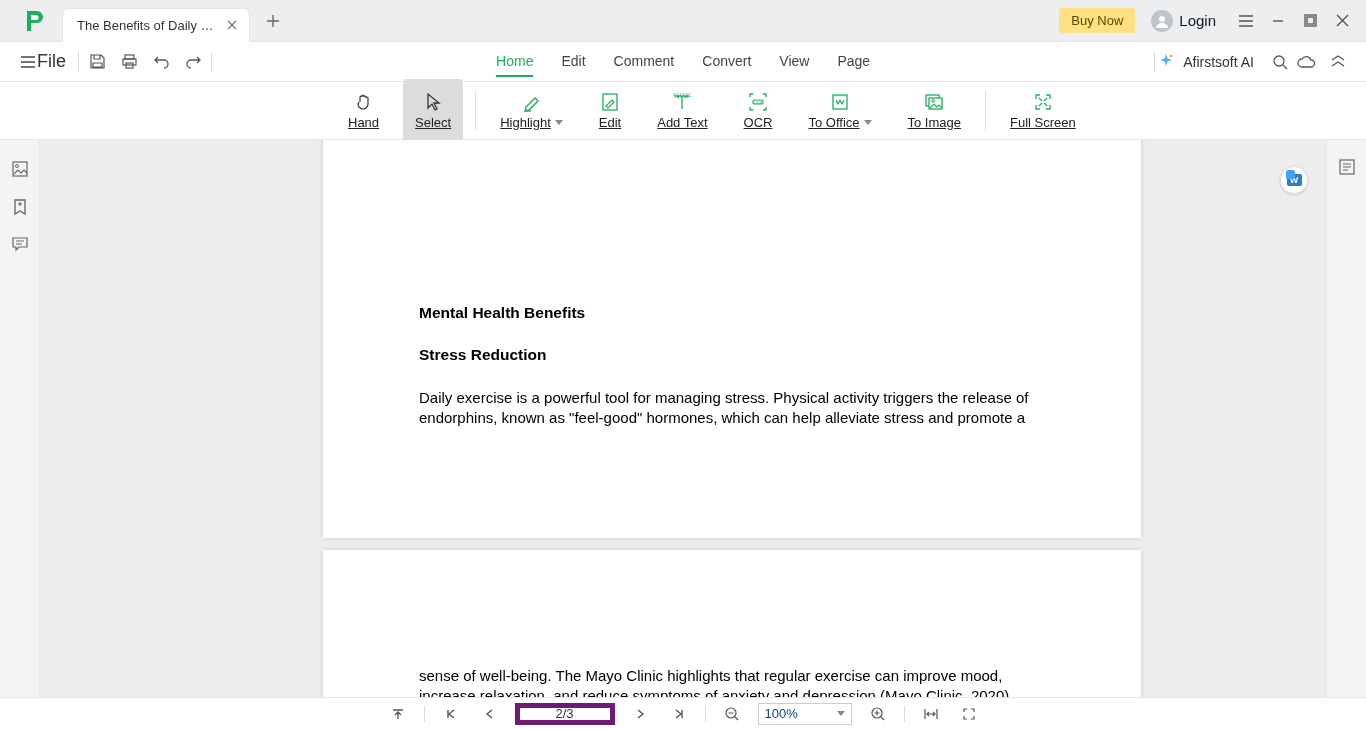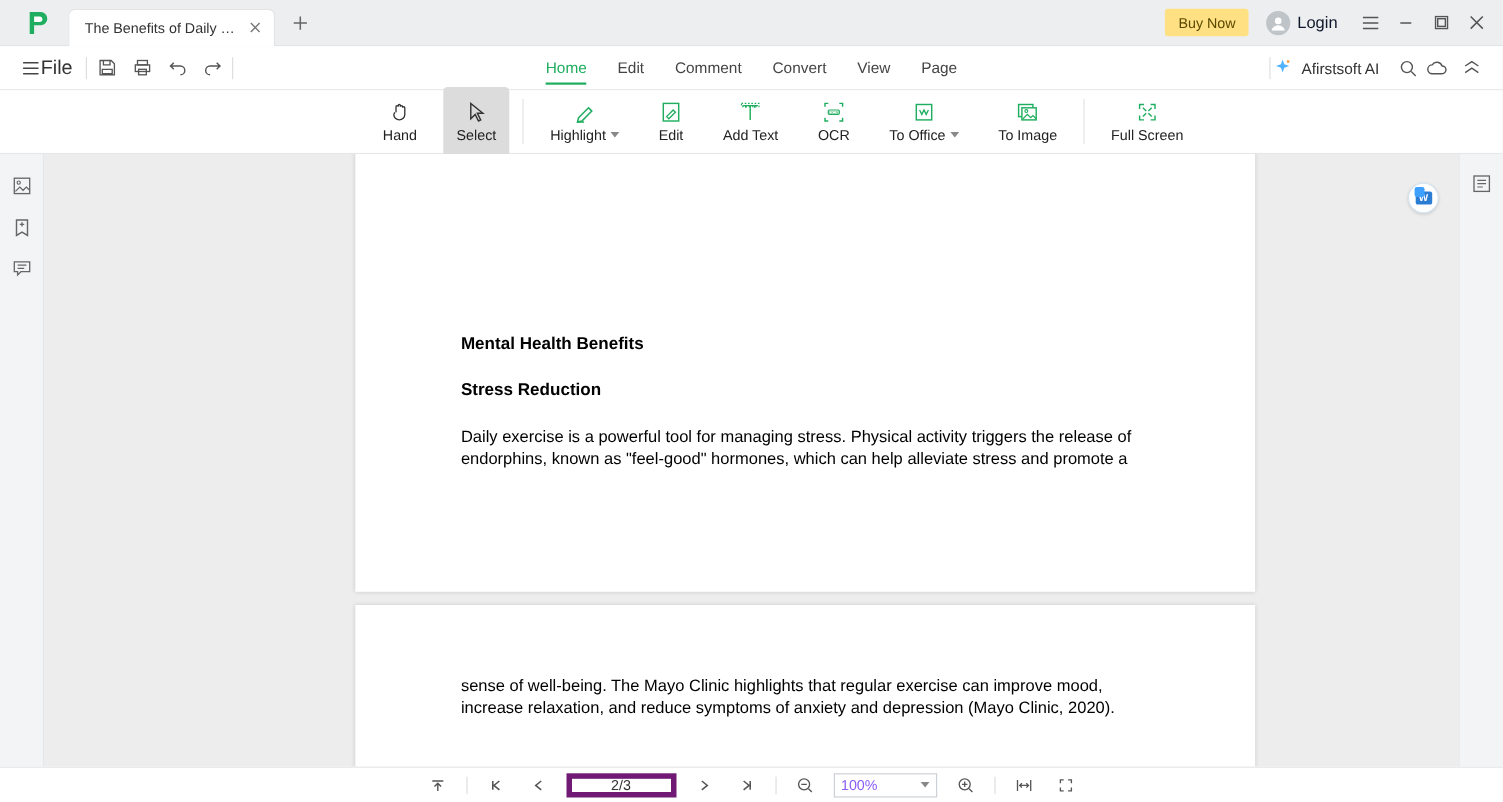--- a/index.html
+++ b/index.html
@@ -25,48 +25,48 @@
   .qicon { width:32px; height:32px; display:flex; align-items:center; justify-content:center; color:#555; }
   .menubar .centertabs { flex:1; display:flex; justify-content:center; gap:28px; }
   .mtab { font-size:14px; color:#444; padding:6px 0; }
   .mtab.active { color:#1fae5f; border-bottom: 2px solid #1fae5f; }
   .ai { display:flex; align-items:center; gap:8px; font-size:14px; color:#333; margin-right: 10px; }
   .sparkle { width:18px; height:18px; }
   .menubar .right { margin-right: 20px; display:flex; align-items:center; gap:14px; }
 
   .ribbon { height: 58px; background:#fff; border-bottom:1px solid #e5e7e9; display:flex; align-items:stretch; padding-left: 330px; }
   .rgroup { display:flex; align-items:center; }
-  .rbtn { display:flex; flex-direction:column; align-items:center; justify-content:center; gap:2px; padding: 0 18px; font-size:13px; color:#222; height:100%; }
+  .rbtn { display:flex; flex-direction:column; align-items:center; justify-content:center; gap:2px; padding: 0 18px; font-size:13px; color:#222; height:100%;text-decoration:underline; }
   .rbtn.selectactive { background:#dcdcdc; border-radius:4px; padding: 0 12px; margin:4px 6px; height:64px; }
   .rbtn .ico { height:22px; display:flex; align-items:center; justify-content:center; color:#333; }
   .rbtn .lbl { display:flex; align-items:center; gap:4px; }
   .rsep { width:1px; background:#e0e2e4; margin: 8px 6px; }
 
   .workspace { position:absolute; top:140px; bottom:32px; left:0; right:0; display:flex; }
   .leftrail { width:40px; background:#f3f4f5; border-right:1px solid #e5e7e9; display:flex; flex-direction:column; align-items:center; gap:20px; padding-top:20px; color:#666; }
   .rightrail { width:40px; background:#f3f4f5; border-left:1px solid #e5e7e9; display:flex; flex-direction:column; align-items:center; padding-top:18px; color:#666; }
   .docarea { flex:1; background:#ededed; position:relative; overflow:hidden; }
   .page { position:absolute; left:268px; width:818px; background:#fff; box-shadow: 0 0 4px rgba(0,0,0,0.15); margin-left: 15px; }
   .page1 { top:-120px; height:518px; }
   .page2 { top:410px; height:900px; }
   .pgcontent { padding: 0 96px; font-family: Arial, sans-serif; font-size: 15px; color:#000; line-height:1.32; }
   .pg1c { padding-top: 283px; }
-  .pg2c { padding-top: 64px; }
+  .pg2c { padding-top: 116px; }
   .h1 { font-weight:bold; font-size:15.5px; margin-bottom: 22px; }
   .h2 { font-weight:bold; font-size:15.5px; margin-bottom: 22px; }
   .para { margin-bottom: 22px; }
 
   .floatbadge { position:absolute; top:26px; right:18px; width:28px; height:28px; background:#fff; border:1px solid #d6e4f0; border-radius:50%; box-shadow:0 1px 3px rgba(0,0,0,0.15); display:flex; align-items:center; justify-content:center; }
   .floatbadge .w { width:15px; height:12px; background:#2b7cd3; color:#fff; font-size:9px; font-weight:bold; display:flex; align-items:center; justify-content:center; border-radius:2px; }
   .floatbadge .g { position:absolute; top:3px; left:5px; width:9px; height:9px; background:#3ea0ff; border-radius:2px; }
 
   .statusbar { position:absolute; bottom:0; left:0; right:0; height:32px; background:#fff; border-top:1px solid #e5e7e9; display:flex; align-items:center; justify-content:center; gap:14px; color:#555; font-size:13px; }
   .sbtn { width:24px; height:24px; display:flex; align-items:center; justify-content:center; }
   .pagebox { width:100px; height:22px; border:5px solid #701a75; display:flex; align-items:center; justify-content:center; font-size:13px; color:#333; }
-  .zoombox { width:94px; height:22px; border:1px solid #c9cdd1; display:flex; align-items:center; padding:0 6px; font-size:13px; color:#8b5cf6; justify-content:space-between; }
+  .zoombox { width:94px; height:22px; border:1px solid #c9cdd1; display:flex; align-items:center; padding:0 6px; font-size:13px; color:#0c4a6e; justify-content:space-between; }
   .svsep { width:1px; height:16px; background:#d9dcdf; }
 
   .caret { width:0; height:0; border-left:4px solid transparent; border-right:4px solid transparent; border-top:5px solid #888; }
 </style>
 </head>
 <body>
 
 <div class="titlebar">
   <div class="logo">
     <svg width="26" height="26" viewBox="0 0 26 26">

